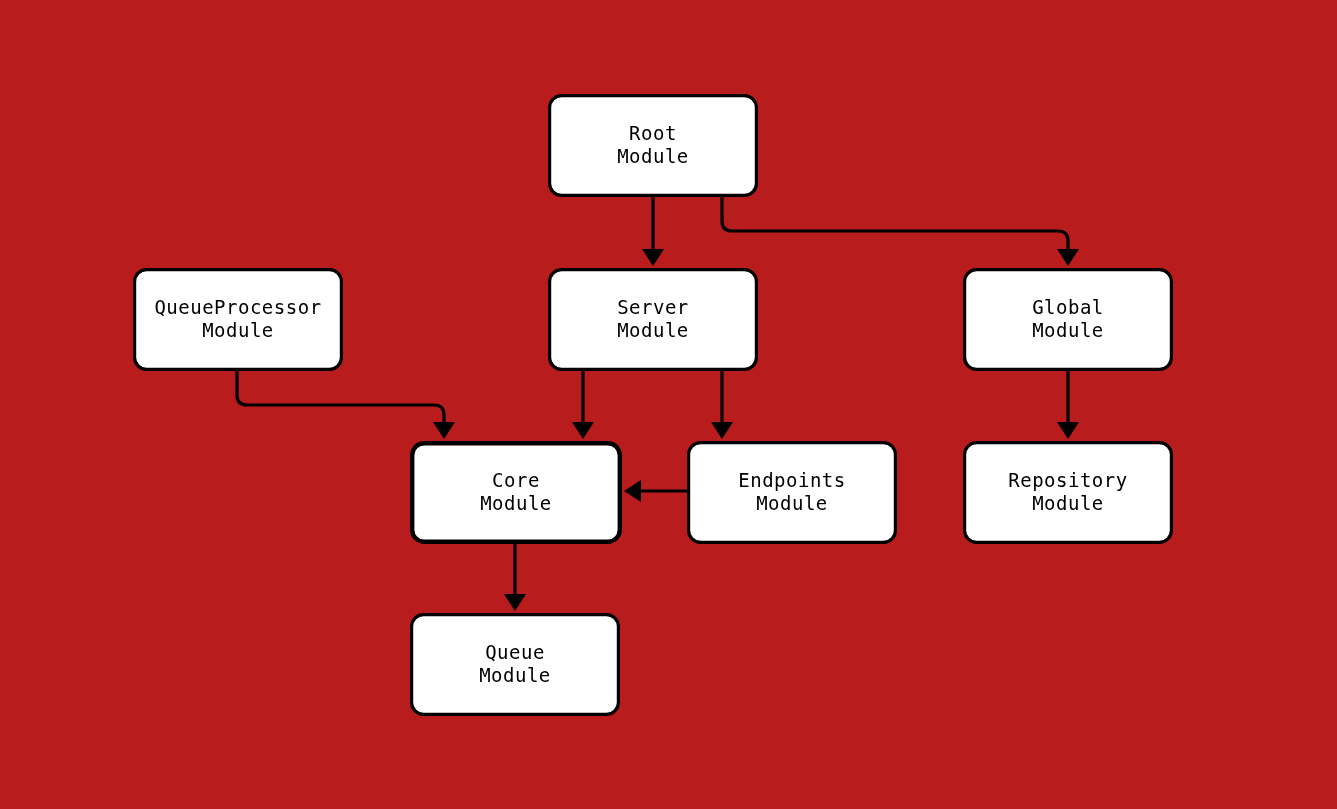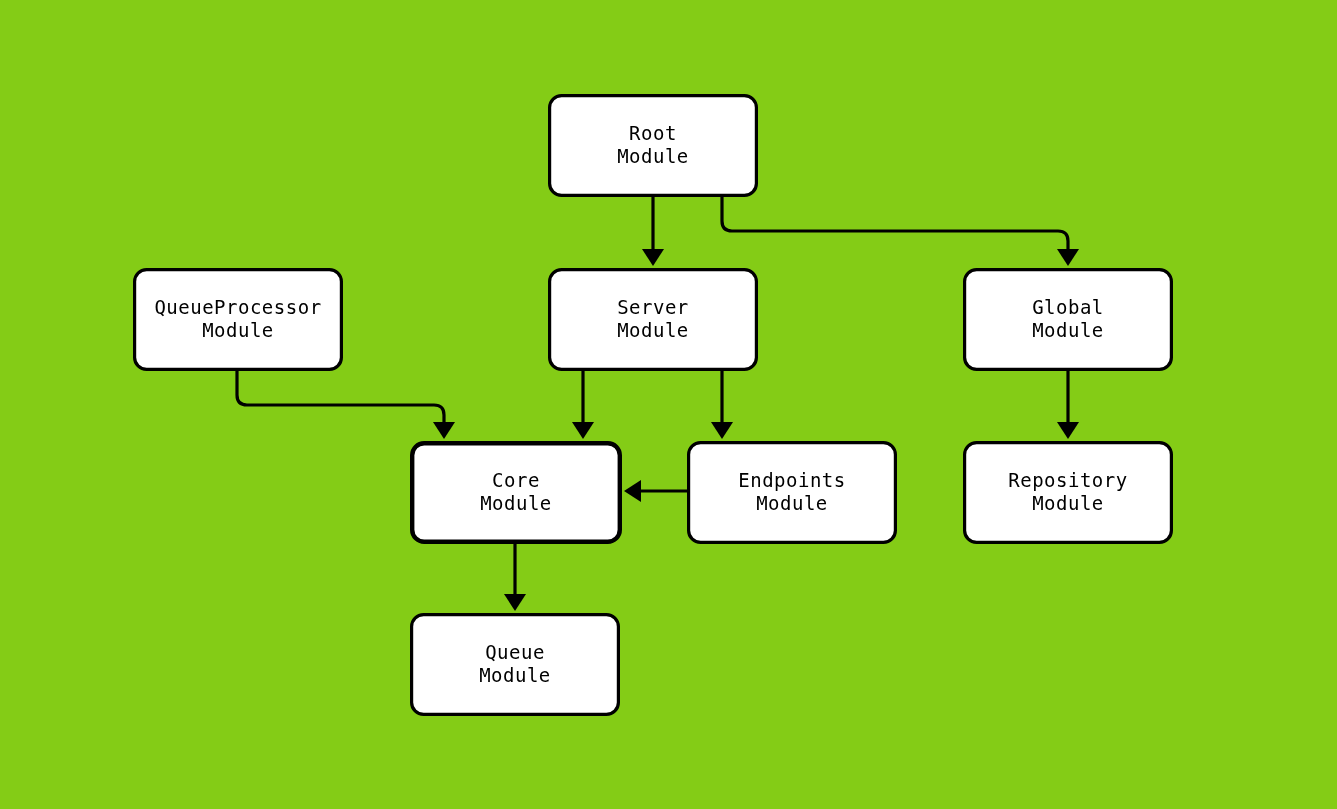--- a/index.html
+++ b/index.html
@@ -11,21 +11,21 @@
   body {
     width: 1337px;
     height: 809px;
     overflow: hidden;
     font-family: "DejaVu Sans Mono", "Liberation Mono", monospace;
   }
   #diagram-canvas {
     position: relative;
     width: 1337px;
     height: 809px;
-    background: #84cc16;
+    background: #b91c1c;
     text-decoration: underline;
   }
   svg#graph {
     position: absolute;
     top: 0;
     left: 0;
     width: 1337px;
     height: 809px;
     display: block;
   }

